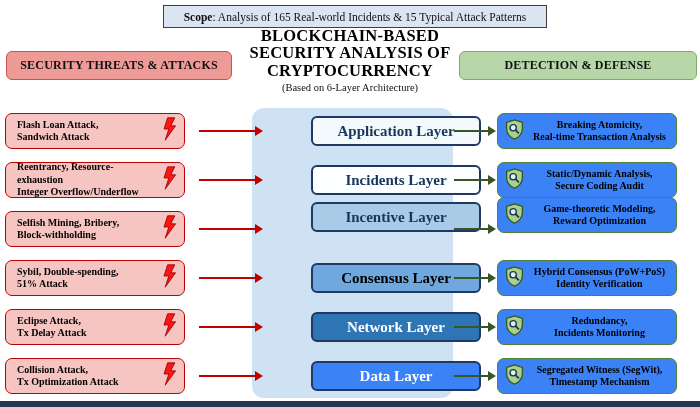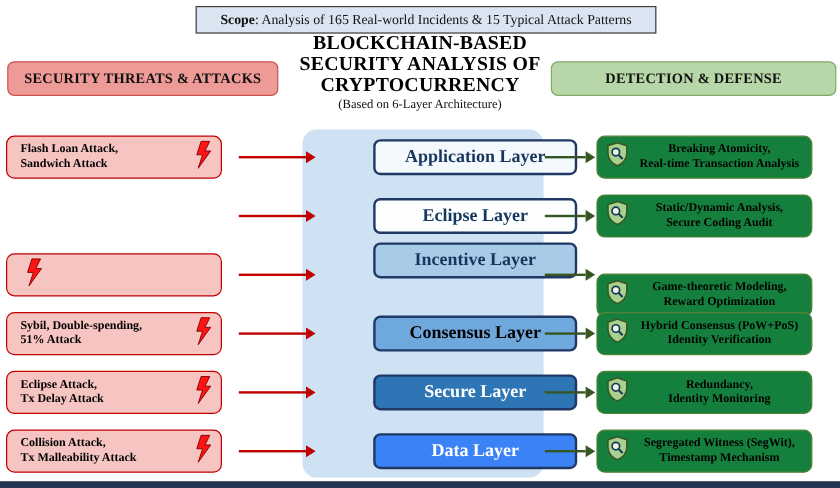--- a/index.html
+++ b/index.html
@@ -36,21 +36,21 @@
   .layer-5{background:#2e75b6; color:#ffffff;}
   .layer-6{background:#3b82f6; color:#ffffff;}
 
   
   .threat-box{position:absolute; left:5px; width:180px; height:36px; background:#f6c4c1; border:1.6px solid #c00000;
     border-radius:7px; display:flex; align-items:center; padding:2px 6px 2px 11px; box-sizing:border-box;}
   .threat-text{font-weight:bold; font-size:10px; line-height:1.25; color:#000; white-space:pre-line; flex:1;}
   .bolt{flex:0 0 auto; margin-left:4px;}
 
   
-  .defense-box{position:absolute; left:497px; width:180px; height:36px; background:#15803d; border:1.6px solid #538135;
+  .defense-box{position:absolute; left:497px; width:180px; height:36px; background:#3b82f6; border:1.6px solid #538135;
     border-radius:7px; display:flex; align-items:center; padding:2px 6px; box-sizing:border-box;}
   .shield{flex:0 0 auto; margin-right:4px;}
   .defense-text{font-weight:bold; font-size:10px; line-height:1.25; color:#000; white-space:pre-line; flex:1; text-align:center;}
 
   
   .arrow{position:absolute; display:flex; align-items:center; height:12px;}
   .arrow .shaft{flex:1; height:2.5px;}
   .arrow .head{width:0; height:0; border-top:5px solid transparent; border-bottom:5px solid transparent;}
   .arrow.red{left:199px; width:64px;}
   .arrow.red .shaft{background:#c00000;}
@@ -101,54 +101,63 @@
   <div class="defense-box" style="top:113px">
     <span class="shield"><svg width="21" height="23" viewBox="0 0 24 24">
           <path d="M12 1 L21 4 V11 C21 17 16.5 21.5 12 23 C7.5 21.5 3 17 3 11 V4 Z" fill="#a9d18e" stroke="#375623" stroke-width="1.5"></path>
           <circle cx="10.5" cy="10" r="3.6" fill="rgba(255,255,255,0.75)" stroke="#17365d" stroke-width="1.6"></circle>
           <line x1="13.2" y1="12.7" x2="17" y2="16.5" stroke="#17365d" stroke-width="2"></line>
         </svg></span>
     <span class="defense-text">Breaking Atomicity,
 Real-time Transaction Analysis</span>
   </div>
 
+  <div class="threat-box" style="top:162px">
+    <span class="threat-text">Reentrancy, Resource-exhaustion
+Integer Overflow/Underflow</span>
+    <span class="bolt"><svg width="16" height="26" viewBox="0 0 20 28">
+          <polygon points="7,0 16,0 11,10 17,10 4,28 8.5,14 2.5,14" fill="#ff1414" stroke="#8b0000" stroke-width="1"></polygon>
+        </svg></span>
+  </div>
   <div class="arrow red" style="top:174px">
       <span class="shaft"></span>
       <span class="head"></span>
     </div>
-  <div class="layer-box layer-2" style="top:165px">Eclipse Layer</div>
+  <div class="layer-box layer-2" style="top:165px">Incidents Layer</div>
   <div class="arrow green" style="top:174px">
       <span class="shaft"></span>
       <span class="head"></span>
     </div>
   <div class="defense-box" style="top:162px">
     <span class="shield"><svg width="21" height="23" viewBox="0 0 24 24">
           <path d="M12 1 L21 4 V11 C21 17 16.5 21.5 12 23 C7.5 21.5 3 17 3 11 V4 Z" fill="#a9d18e" stroke="#375623" stroke-width="1.5"></path>
           <circle cx="10.5" cy="10" r="3.6" fill="rgba(255,255,255,0.75)" stroke="#17365d" stroke-width="1.6"></circle>
           <line x1="13.2" y1="12.7" x2="17" y2="16.5" stroke="#17365d" stroke-width="2"></line>
         </svg></span>
     <span class="defense-text">Static/Dynamic Analysis,
 Secure Coding Audit</span>
   </div>
 
   <div class="threat-box" style="top:211px">
+    <span class="threat-text">Selfish Mining, Bribery,
+Block-withholding</span>
     <span class="bolt"><svg width="16" height="26" viewBox="0 0 20 28">
           <polygon points="7,0 16,0 11,10 17,10 4,28 8.5,14 2.5,14" fill="#ff1414" stroke="#8b0000" stroke-width="1"></polygon>
         </svg></span>
   </div>
   <div class="arrow red" style="top:223px">
       <span class="shaft"></span>
       <span class="head"></span>
     </div>
   <div class="layer-box layer-3" style="top:202px">Incentive Layer</div>
   <div class="arrow green" style="top:223px">
       <span class="shaft"></span>
       <span class="head"></span>
     </div>
-  <div class="defense-box" style="top:228px">
+  <div class="defense-box" style="top:197px">
     <span class="shield"><svg width="21" height="23" viewBox="0 0 24 24">
           <path d="M12 1 L21 4 V11 C21 17 16.5 21.5 12 23 C7.5 21.5 3 17 3 11 V4 Z" fill="#a9d18e" stroke="#375623" stroke-width="1.5"></path>
           <circle cx="10.5" cy="10" r="3.6" fill="rgba(255,255,255,0.75)" stroke="#17365d" stroke-width="1.6"></circle>
           <line x1="13.2" y1="12.7" x2="17" y2="16.5" stroke="#17365d" stroke-width="2"></line>
         </svg></span>
     <span class="defense-text">Game-theoretic Modeling,
 Reward Optimization</span>
   </div>
 
   <div class="threat-box" style="top:260px">
@@ -181,38 +190,38 @@
     <span class="threat-text">Eclipse Attack,
 Tx Delay Attack</span>
     <span class="bolt"><svg width="16" height="26" viewBox="0 0 20 28">
           <polygon points="7,0 16,0 11,10 17,10 4,28 8.5,14 2.5,14" fill="#ff1414" stroke="#8b0000" stroke-width="1"></polygon>
         </svg></span>
   </div>
   <div class="arrow red" style="top:321px">
       <span class="shaft"></span>
       <span class="head"></span>
     </div>
-  <div class="layer-box layer-5" style="top:312px">Secure Layer</div>
+  <div class="layer-box layer-5" style="top:312px">Network Layer</div>
   <div class="arrow green" style="top:321px">
       <span class="shaft"></span>
       <span class="head"></span>
     </div>
   <div class="defense-box" style="top:309px">
     <span class="shield"><svg width="21" height="23" viewBox="0 0 24 24">
           <path d="M12 1 L21 4 V11 C21 17 16.5 21.5 12 23 C7.5 21.5 3 17 3 11 V4 Z" fill="#a9d18e" stroke="#375623" stroke-width="1.5"></path>
           <circle cx="10.5" cy="10" r="3.6" fill="rgba(255,255,255,0.75)" stroke="#17365d" stroke-width="1.6"></circle>
           <line x1="13.2" y1="12.7" x2="17" y2="16.5" stroke="#17365d" stroke-width="2"></line>
         </svg></span>
     <span class="defense-text">Redundancy,
-Identity Monitoring</span>
+Incidents Monitoring</span>
   </div>
 
   <div class="threat-box" style="top:358px">
     <span class="threat-text">Collision Attack,
-Tx Malleability Attack</span>
+Tx Optimization Attack</span>
     <span class="bolt"><svg width="16" height="26" viewBox="0 0 20 28">
           <polygon points="7,0 16,0 11,10 17,10 4,28 8.5,14 2.5,14" fill="#ff1414" stroke="#8b0000" stroke-width="1"></polygon>
         </svg></span>
   </div>
   <div class="arrow red" style="top:370px">
       <span class="shaft"></span>
       <span class="head"></span>
     </div>
   <div class="layer-box layer-6" style="top:361px">Data Layer</div>
   <div class="arrow green" style="top:370px">

